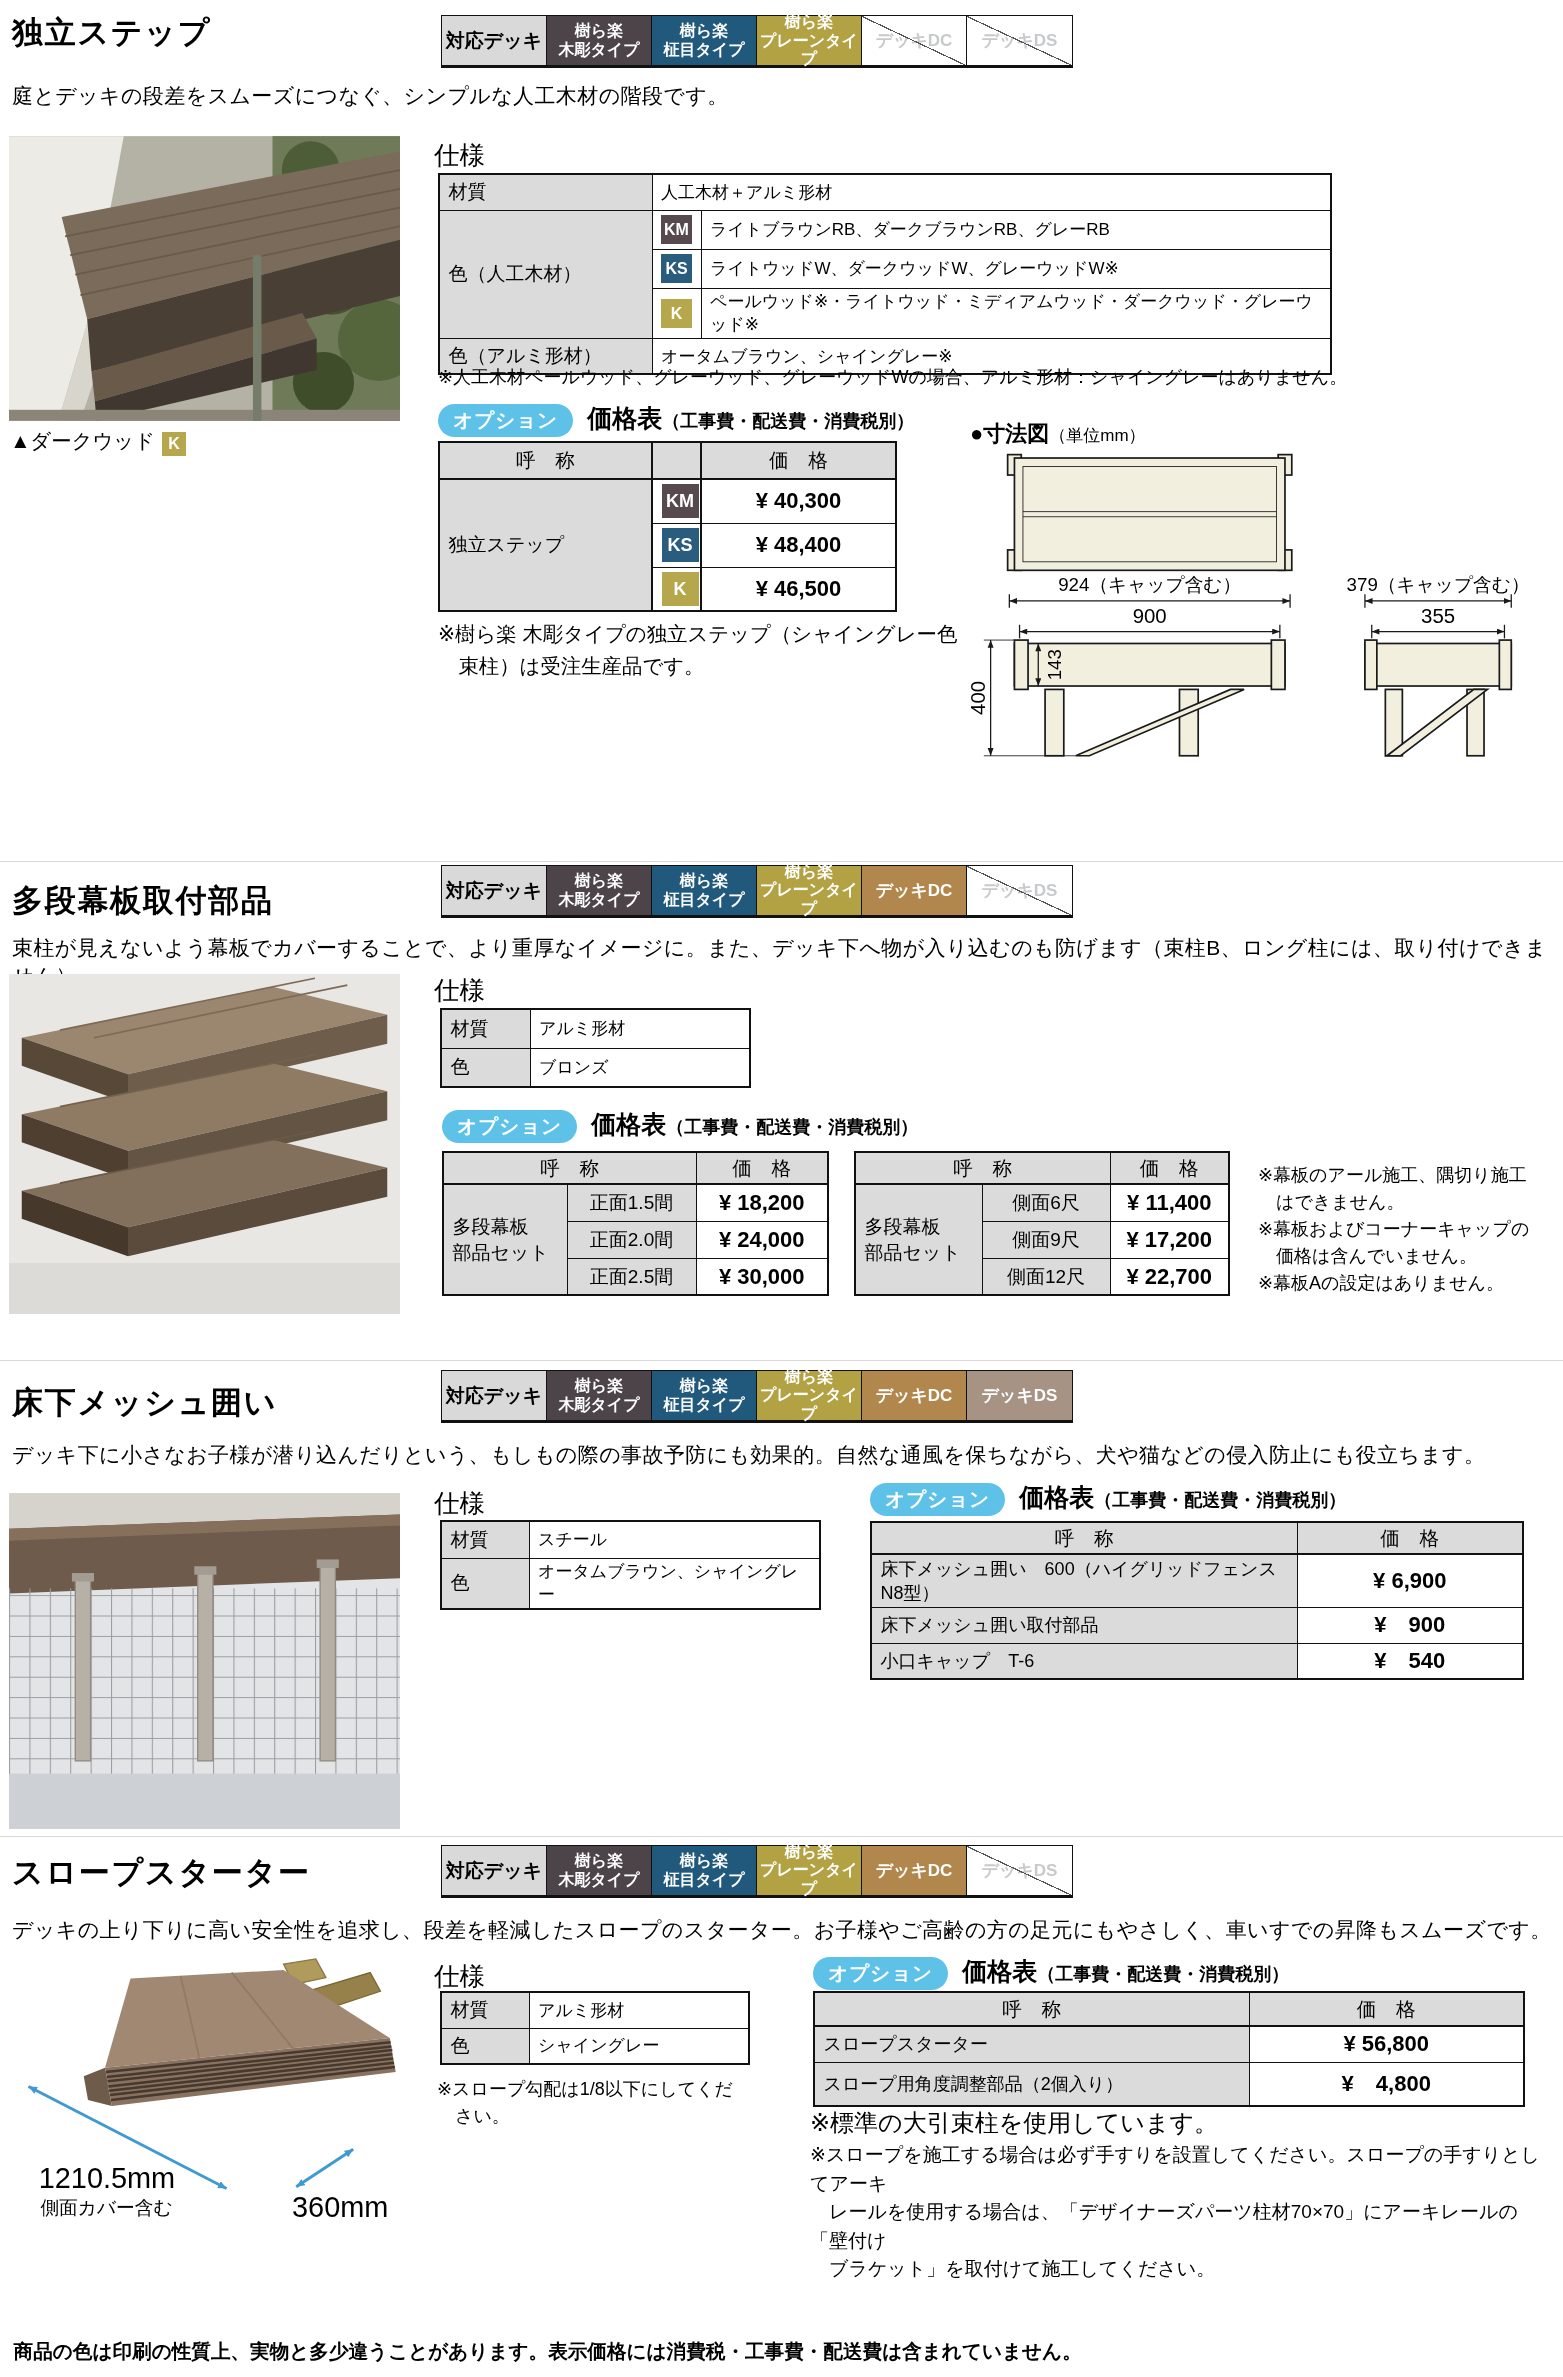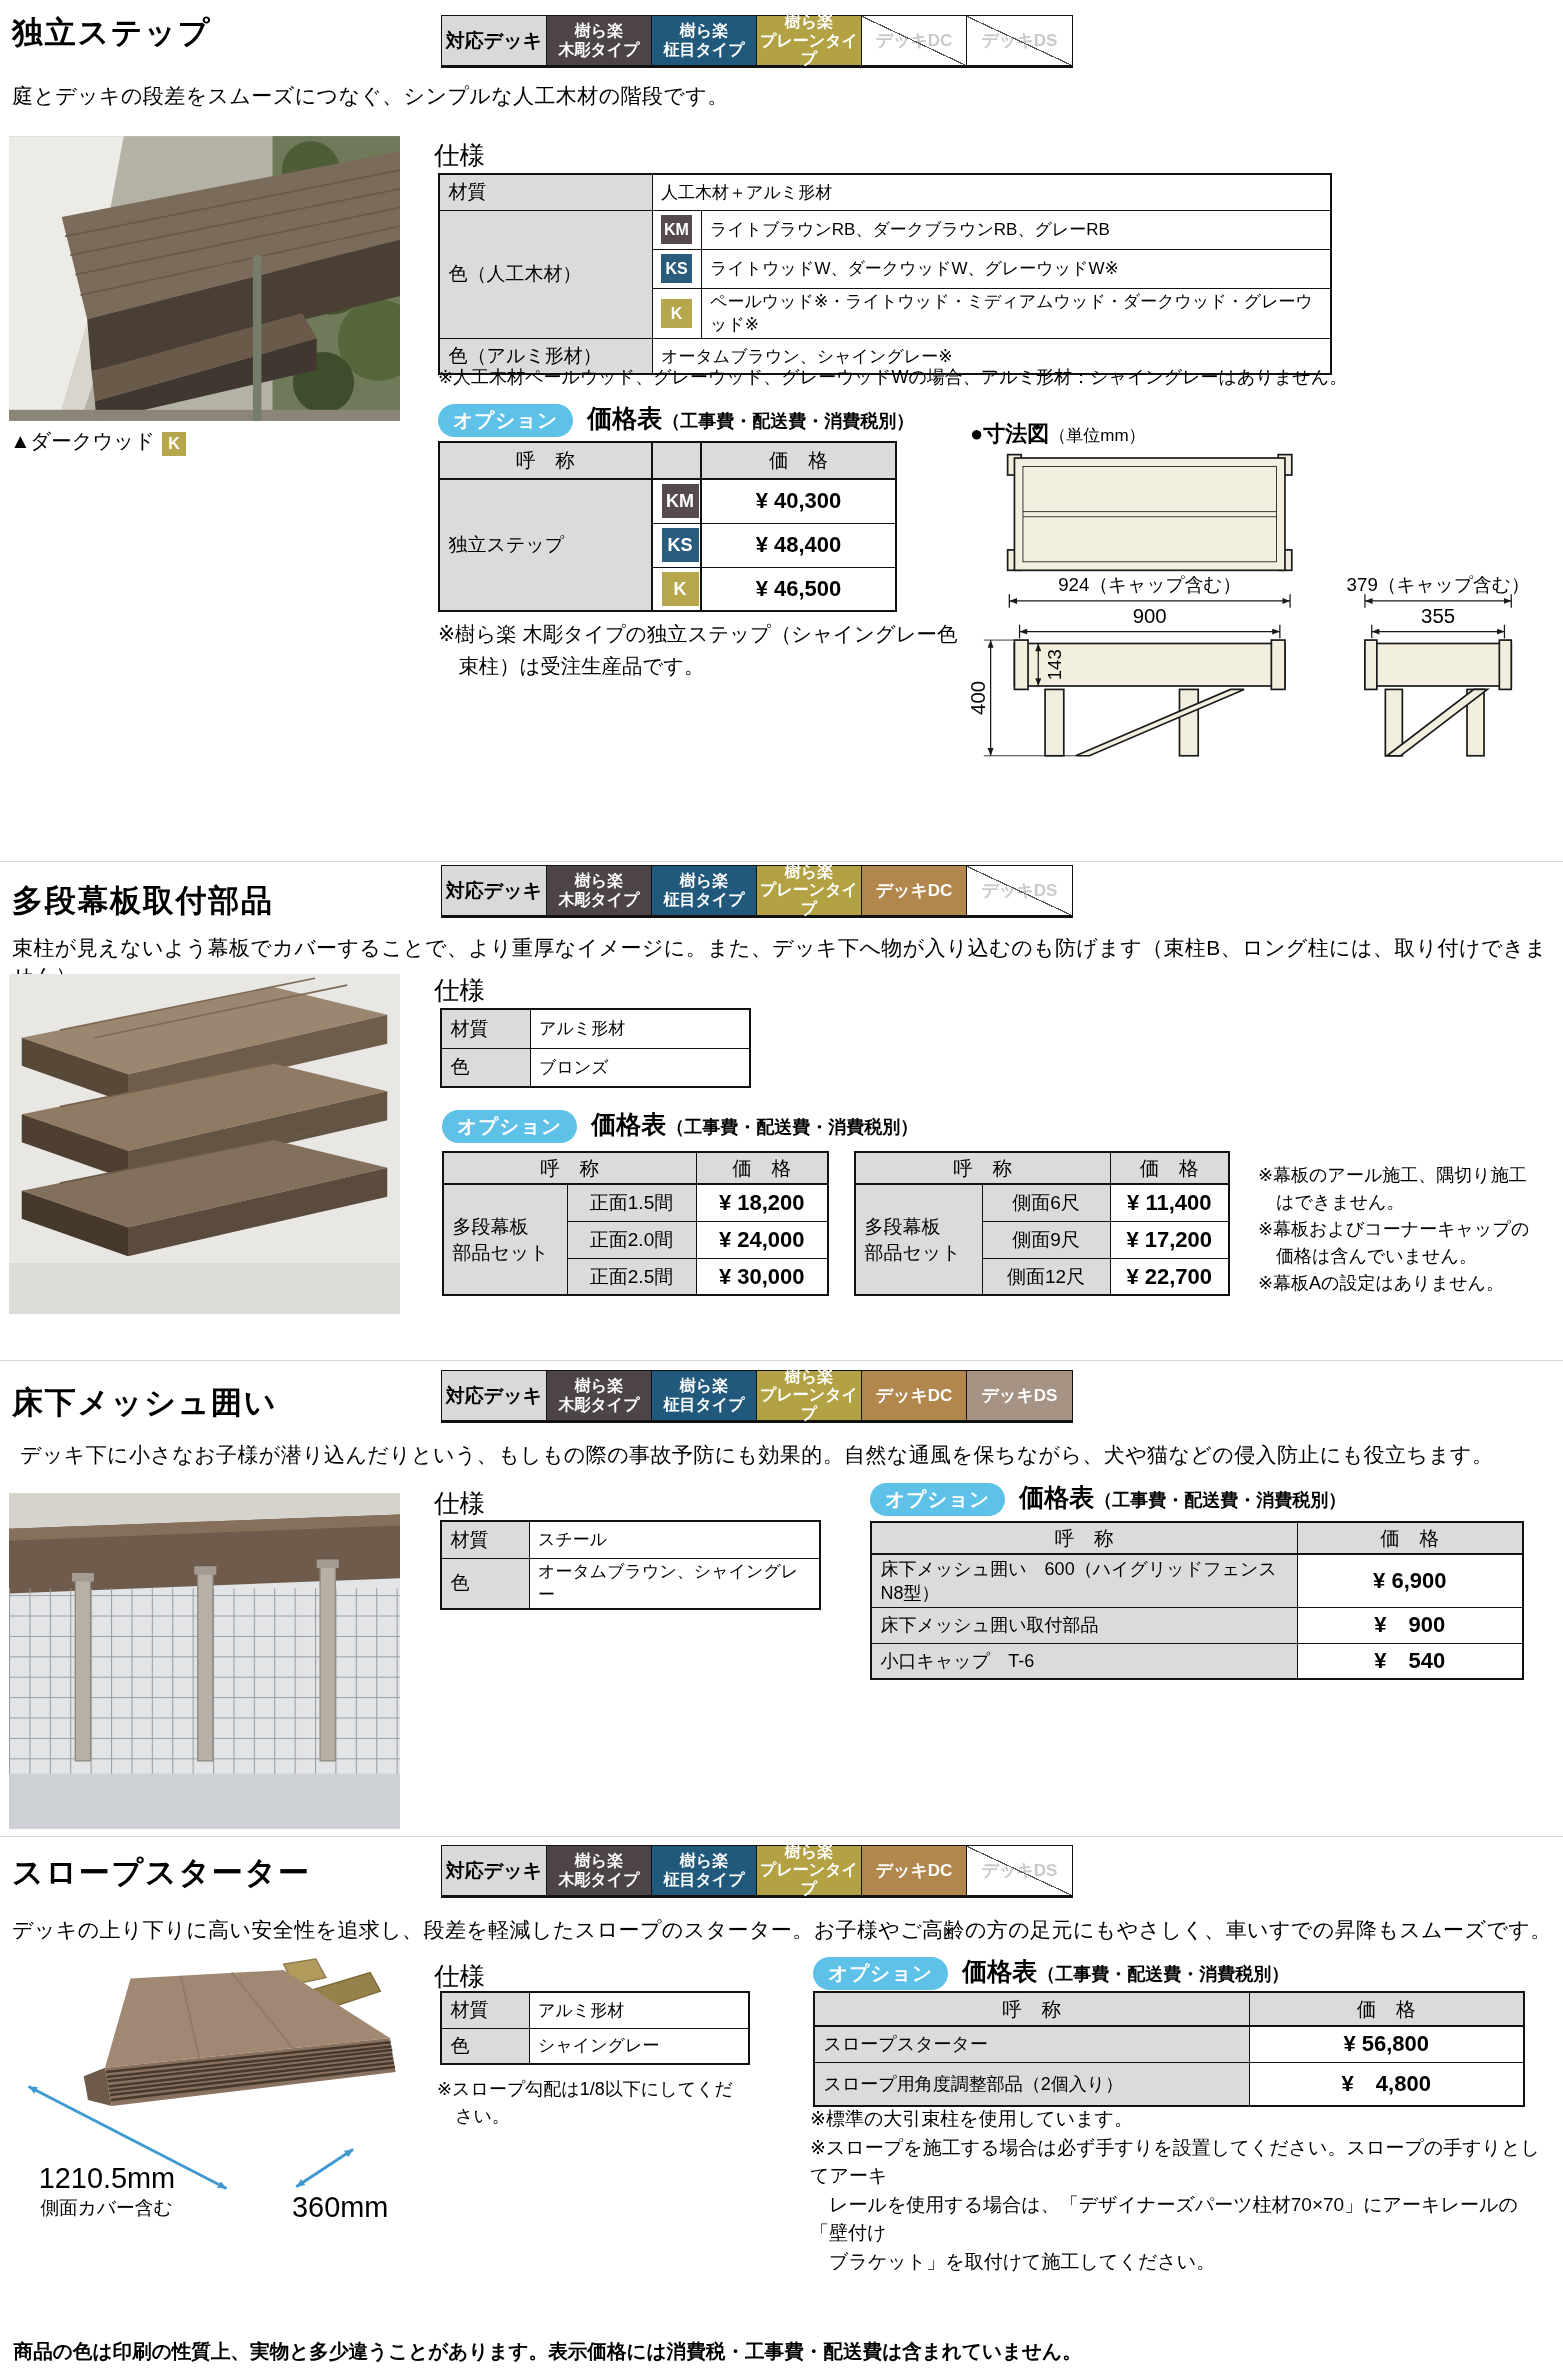--- a/index.html
+++ b/index.html
@@ -422,21 +422,21 @@
       <span>プレーンタイプ</span>
     </div>
     <div class="bcell one dc-on">
       <span>デッキDC</span>
     </div>
     <div class="bcell one ds-on">
       <span>デッキDS</span>
     </div>
   </div>
 
-  <div class="abs desc" style="left:20px;top:1441px">デッキ下に小さなお子様が潜り込んだりという、もしもの際の事故予防にも効果的。自然な通風を保ちながら、犬や猫などの侵入防止にも役立ちます。</div>
+  <div class="abs desc" style="left:12px;top:1441px">デッキ下に小さなお子様が潜り込んだりという、もしもの際の事故予防にも効果的。自然な通風を保ちながら、犬や猫などの侵入防止にも役立ちます。</div>
 
   <svg class="abs" style="left:8.5px;top:1493px" width="391" height="336" viewBox="0 0 460 395">
     <defs>
       <pattern id="mesh" width="24" height="24" patternUnits="userSpaceOnUse">
         <path d="M0 0H24M0 0V24" stroke="#989ea4" stroke-width="2.5" fill="none"></path>
       </pattern>
     </defs>
     <rect width="460" height="395" fill="#e3e4e6"></rect>
     <rect x="0" y="0" width="460" height="45" fill="#d6d3cd"></rect>
     <polygon points="0,42 460,25 460,100 0,118" fill="#6e5b4b"></polygon>
@@ -600,21 +600,21 @@
       <td class="price">¥ 56,800</td>
     </tr>
     <tr style="height:44px">
       <td class="g nm">スロープ用角度調整部品（2個入り）</td>
       <td class="price">¥　4,800</td>
     </tr>
   </tbody>
     </table>
 
   <div class="abs" style="left:810px;top:2105px;width:740px">
-    <div class="note" style="font-size:19px">※標準の大引束柱を使用しています。</div>
+    <div class="note" style="font-size:24px">※標準の大引束柱を使用しています。</div>
     <div class="note" style="font-size:19px">※スロープを施工する場合は必ず手すりを設置してください。スロープの手すりとしてアーキ
 　レールを使用する場合は、「デザイナーズパーツ柱材70×70」にアーキレールの「壁付け
 　ブラケット」を取付けて施工してください。</div>
   </div>
 
   <div class="abs footer" style="left:13.6px;top:2338px">商品の色は印刷の性質上、実物と多少違うことがあります。表示価格には消費税・工事費・配送費は含まれていません。</div>
 
 </div>
 
 

